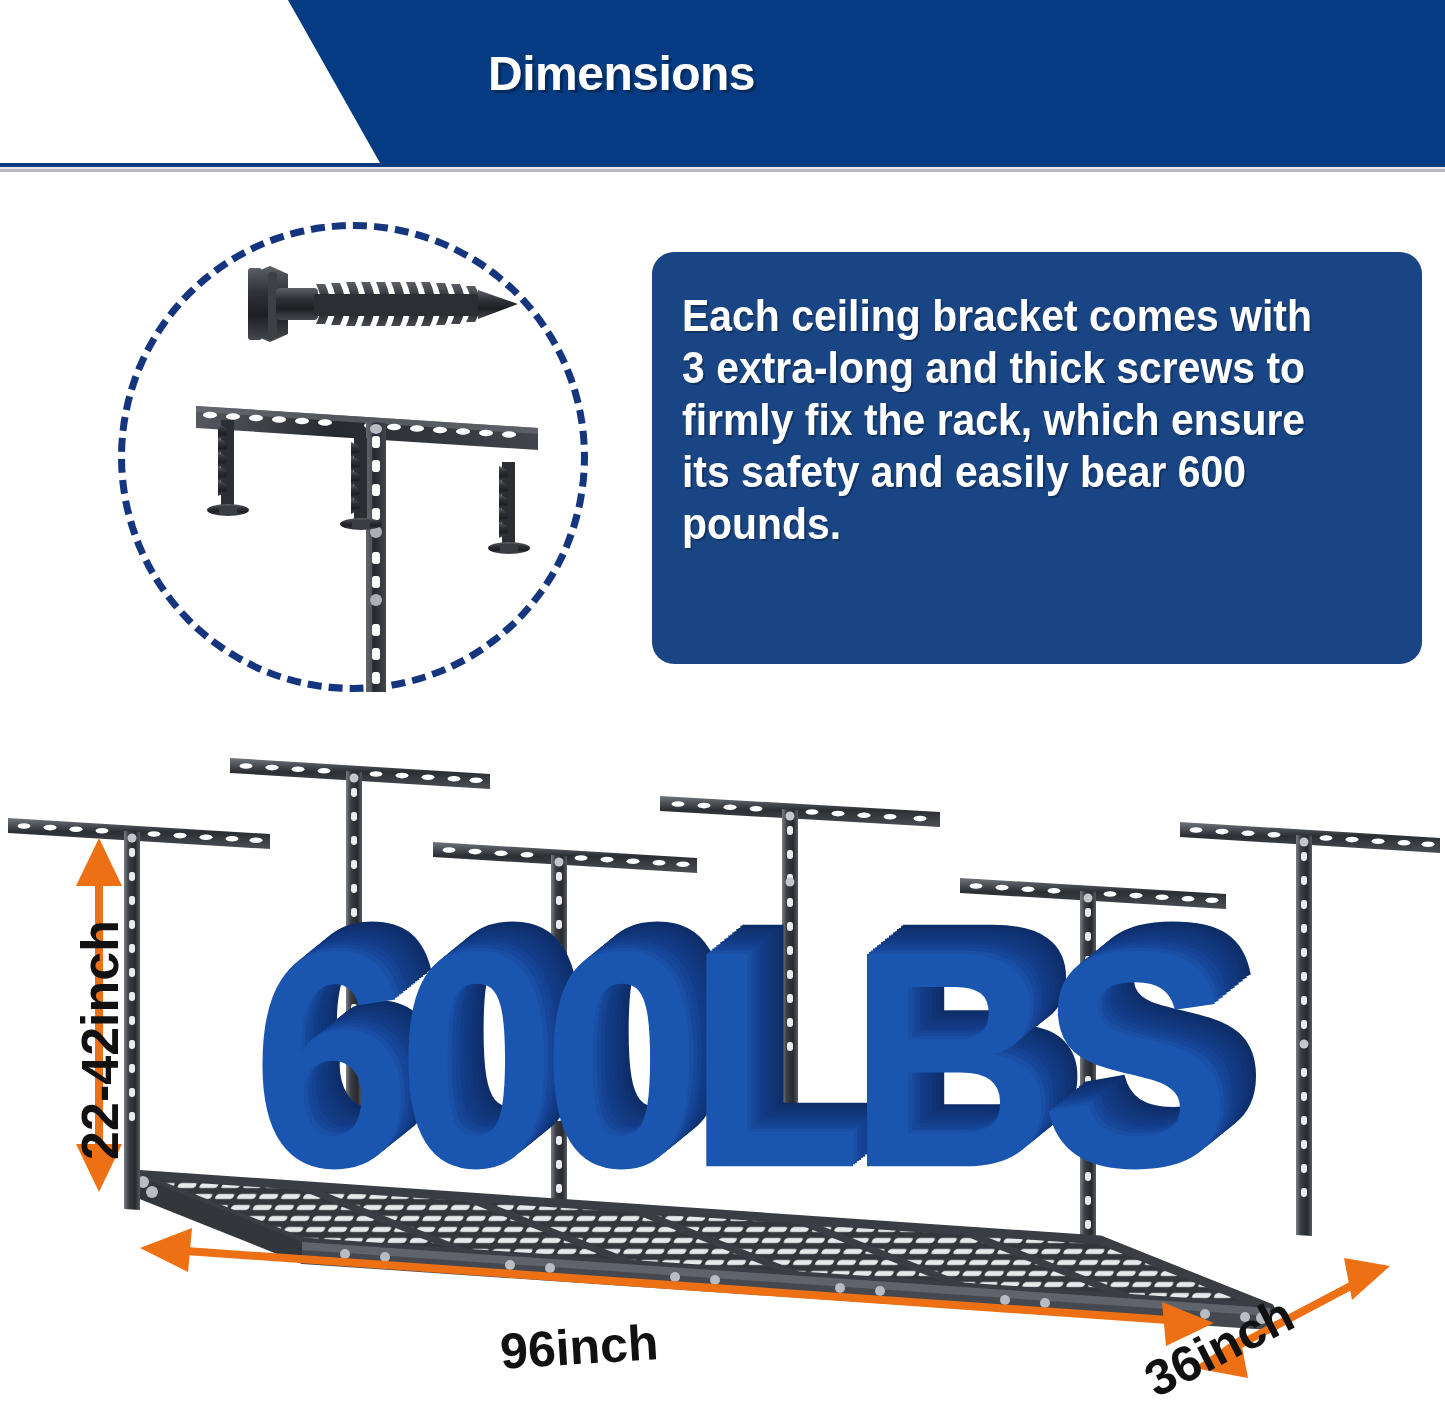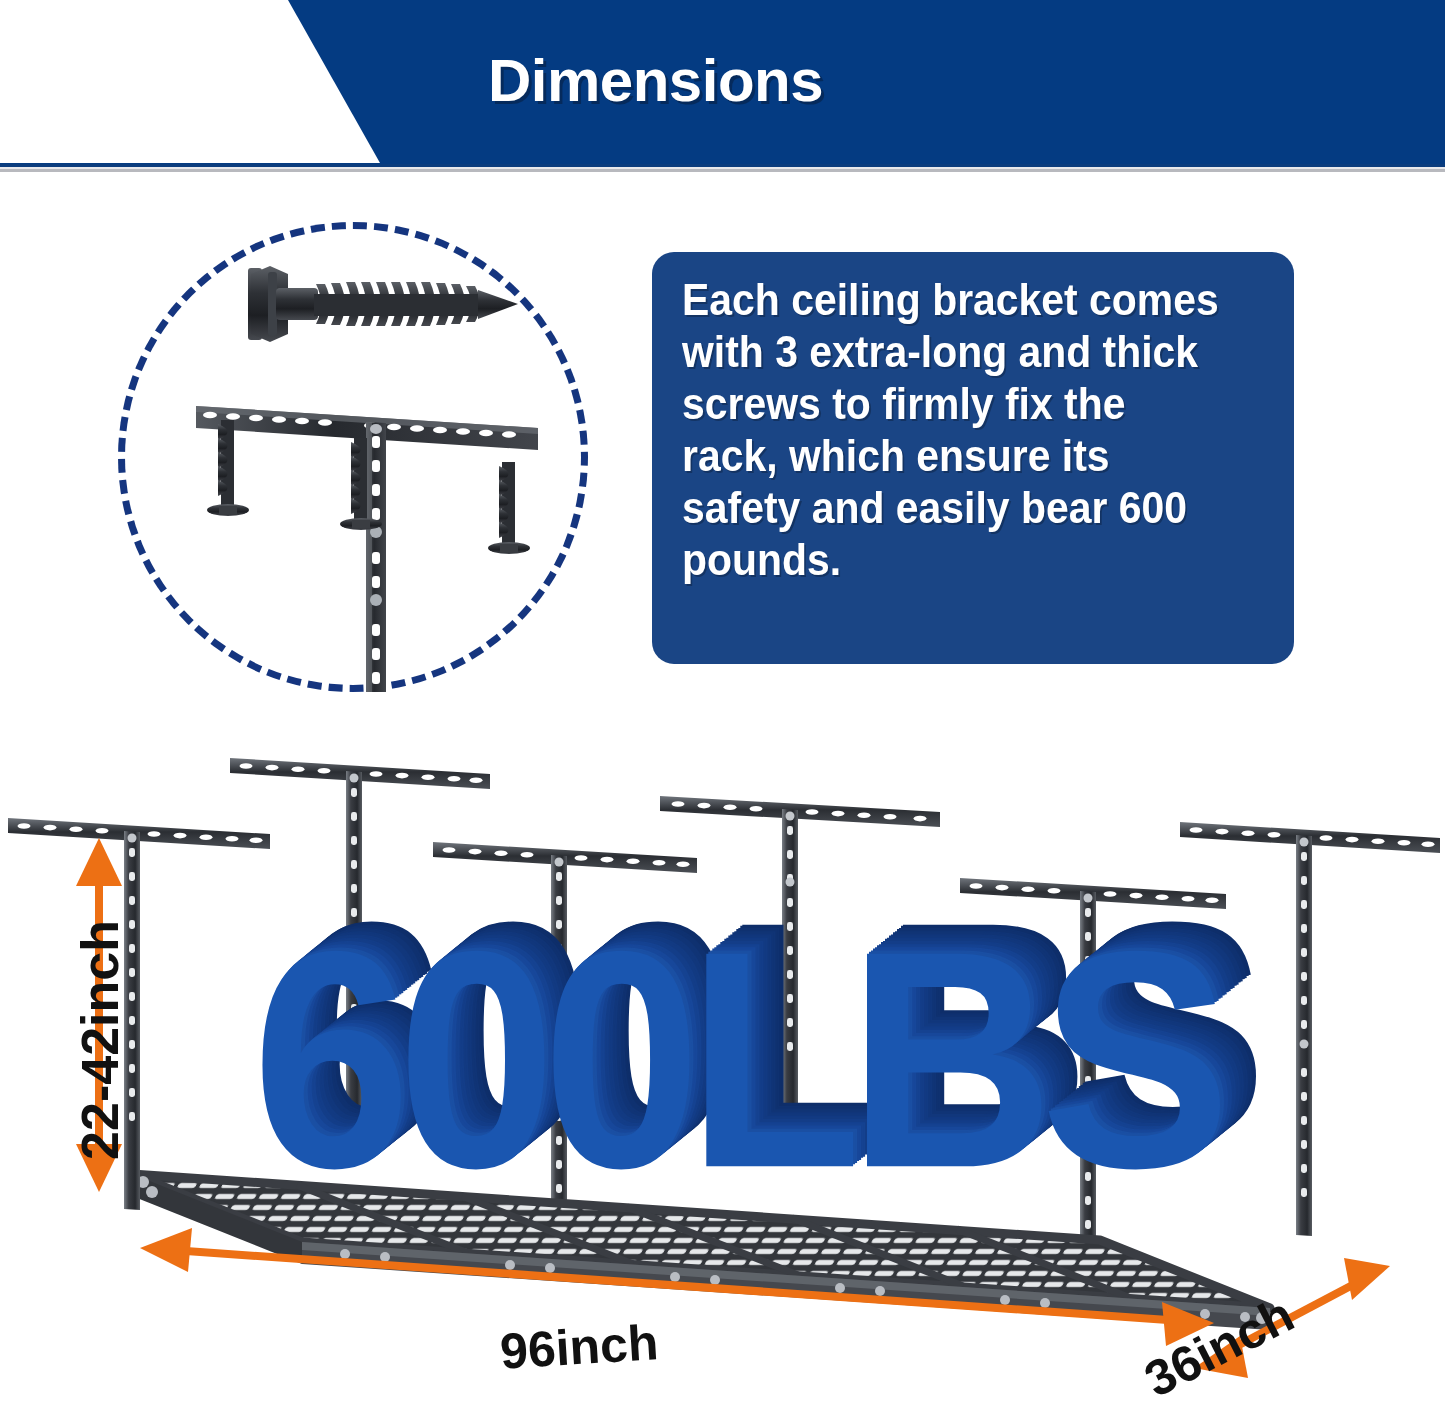--- a/index.html
+++ b/index.html
@@ -8,34 +8,34 @@
 
   
   #header-banner{position:absolute;left:0;top:0;width:1445px;height:164px;
       background:#043b82;}
   #header-notch{position:absolute;left:0;top:0;width:390px;height:164px;
       background:#ffffff;
       clip-path:polygon(0 0, 288px 0, 380px 163px, 0 163px);}
   #header-rule{position:absolute;left:0;top:164px;width:1445px;height:10px;
       background:linear-gradient(to bottom,#0b3c7d 0 3px,#e9e9ec 3px 5px,#b8b9be 5px 8px,#ffffff 8px 10px);}
   #page-title{position:absolute;left:488px;top:46px;
-      font-size:60px;font-weight:bold;color:#ffffff;letter-spacing:-0.5px;
+      font-size:48px;font-weight:bold;color:#ffffff;letter-spacing:-0.5px;
       font-family:"Liberation Sans","DejaVu Sans",sans-serif;
       text-shadow:3px 3px 0 rgba(8,30,62,.55);white-space:nowrap;}
 
   
   #detail-circle{position:absolute;left:118px;top:222px;width:470px;height:470px;}
   #detail-circle-ring{position:absolute;inset:0;border-radius:50%;
       border:7px dashed #15357f;box-sizing:border-box;}
   #detail-circle svg{position:absolute;inset:0;}
 
   
-  #callout-box{position:absolute;left:652px;top:252px;width:642px;height:412px;
+  #callout-box{position:absolute;left:652px;top:252px;width:770px;height:412px;
       background:#1a4585;border-radius:22px;box-sizing:border-box;
-      padding:22px 26px 0 30px;}
+      padding:38px 26px 0 30px;}
   #callout-text{color:#ffffff;font-size:44px;line-height:1.18;font-weight:bold;
       font-family:"Liberation Sans Narrow","Liberation Sans","DejaVu Sans Condensed",sans-serif;
       transform:scaleX(.93);transform-origin:left top;
       text-shadow:2px 2px 0 rgba(0,0,0,.25);}
 
   
   #product-illustration{position:absolute;left:0;top:730px;width:1445px;height:674px;}
   #product-illustration svg{position:absolute;left:0;top:0;}
 
   

